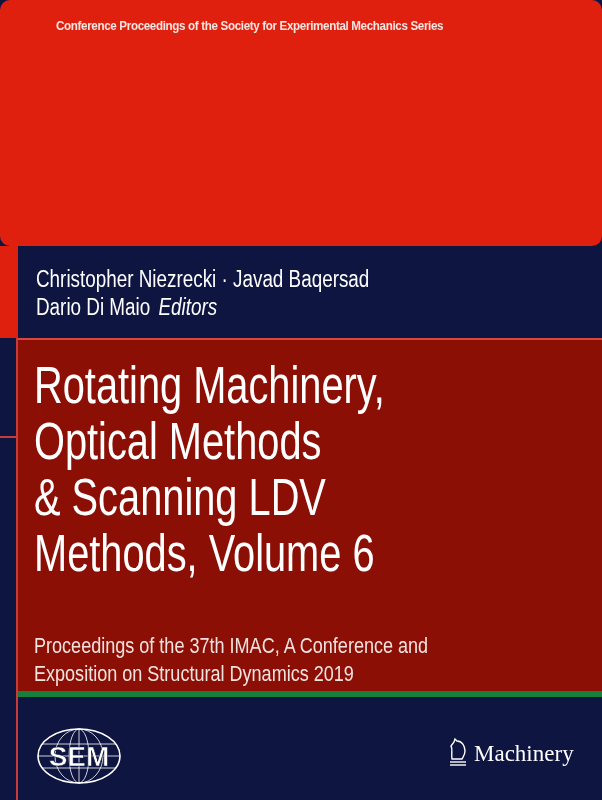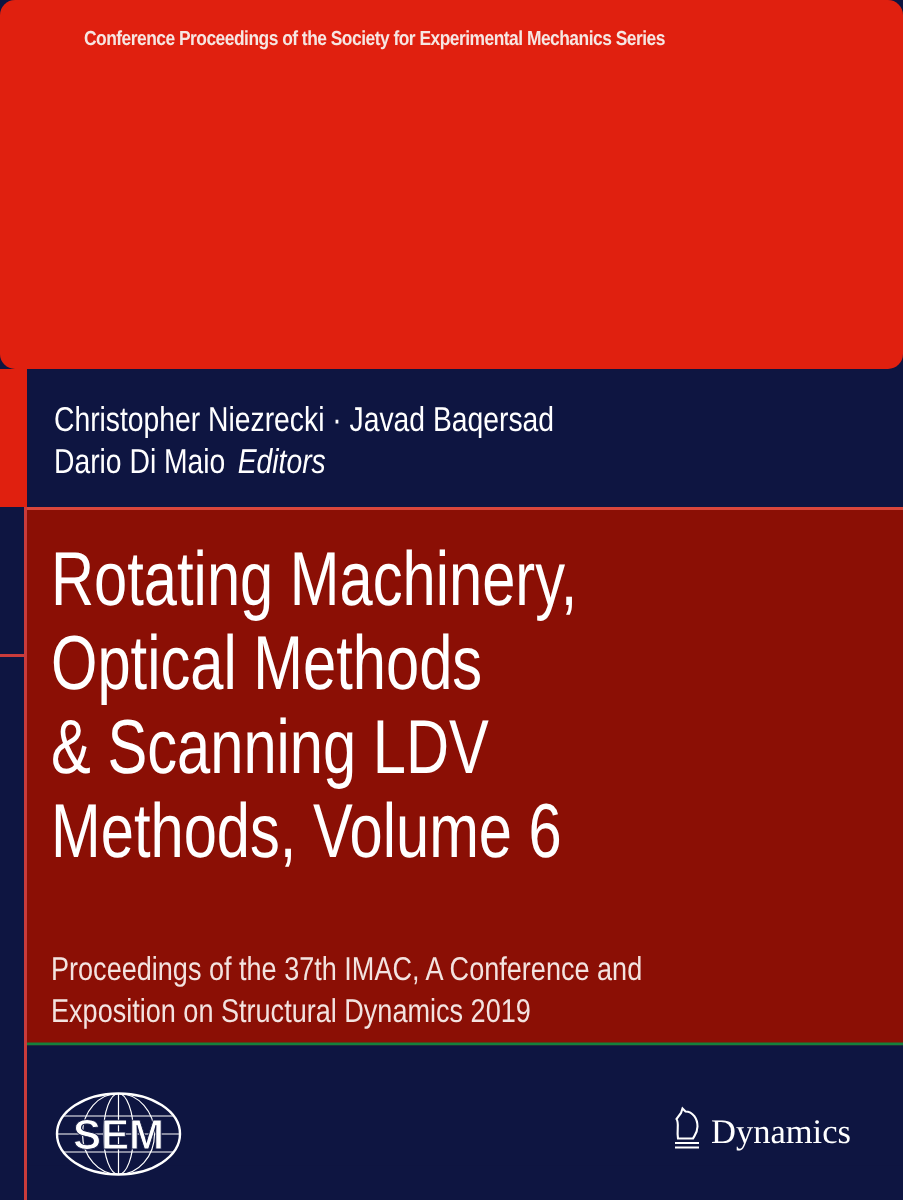--- a/index.html
+++ b/index.html
@@ -8,21 +8,21 @@
   .series{position:absolute;left:56px;top:18px;color:#f6e6e2;font-size:13.5px;font-weight:bold;letter-spacing:-0.4px;transform:scaleX(0.86);transform-origin:left top;white-space:nowrap;}
   .authors{position:absolute;left:18px;top:246px;width:584px;height:92px;background:#0e1541;}
   .auth-line{position:absolute;left:18px;color:#ffffff;font-size:23px;white-space:nowrap;transform:scaleX(0.82);transform-origin:left top;}
   .auth-line.l1{top:20px;}
   .auth-line.l2{top:48px;}
   .auth-line em{font-style:italic;margin-left:10px;}
   .leftstrip{position:absolute;left:0;top:246px;width:16px;height:554px;background:#0e1541;}
   .leftstrip-top{position:absolute;left:0;top:246px;width:18px;height:92px;background:#e0200f;}
   .vline{position:absolute;left:16px;top:338px;width:2px;height:462px;background:#c93b3b;}
   .hline{position:absolute;left:0;top:436px;width:18px;height:2px;background:#c93b3b;}
-  .titlebox{position:absolute;left:18px;top:338px;width:584px;height:359px;background:#8b0f05;border-top:2px solid #d9463b;border-bottom:2px solid #15803d;box-sizing:border-box;}
+  .titlebox{position:absolute;left:18px;top:338px;width:584px;height:359px;background:#8b0f05;border-top:2px solid #d9463b;border-bottom:6px solid #15803d;box-sizing:border-box;}
   .title{position:absolute;left:16px;top:18px;color:#fff;font-size:51px;line-height:56px;transform:scaleX(0.78);transform-origin:left top;white-space:nowrap;}
   .subtitle{position:absolute;left:16px;top:292px;color:#f3e3e0;font-size:22px;line-height:28px;transform:scaleX(0.82);transform-origin:left top;white-space:nowrap;}
   .bottom{position:absolute;left:18px;top:697px;width:584px;height:80px;background:#0e1541;}
   .sem{position:absolute;left:18px;top:30px;}
   .springer{position:absolute;left:430px;top:40px;display:flex;align-items:center;color:#fff;}
   .springer-text{font-family:"Liberation Serif",serif;font-size:23px;margin-left:6px;}
 </style>
 </head>
 <body>
 
@@ -67,15 +67,15 @@
     </svg>
   </div>
   <div class="springer">
     <span>
       <svg width="20" height="30" viewBox="0 0 20 30">
         <path d="M4 22 C3 16 5 12 3 9 L6 5 L7 2 L9 4 C14 4 17 9 17 14 C17 18 15 20 14 22 Z" fill="none" stroke="#fff" stroke-width="1.4"></path>
         <line x1="2" y1="25" x2="18" y2="25" stroke="#fff" stroke-width="1.4"></line>
         <line x1="2" y1="28" x2="18" y2="28" stroke="#fff" stroke-width="1.4"></line>
       </svg>
     </span>
-    <span class="springer-text">Dynamics</span>
+    <span class="springer-text">Machinery</span>
   </div>
 </div>
 
 </body></html>

